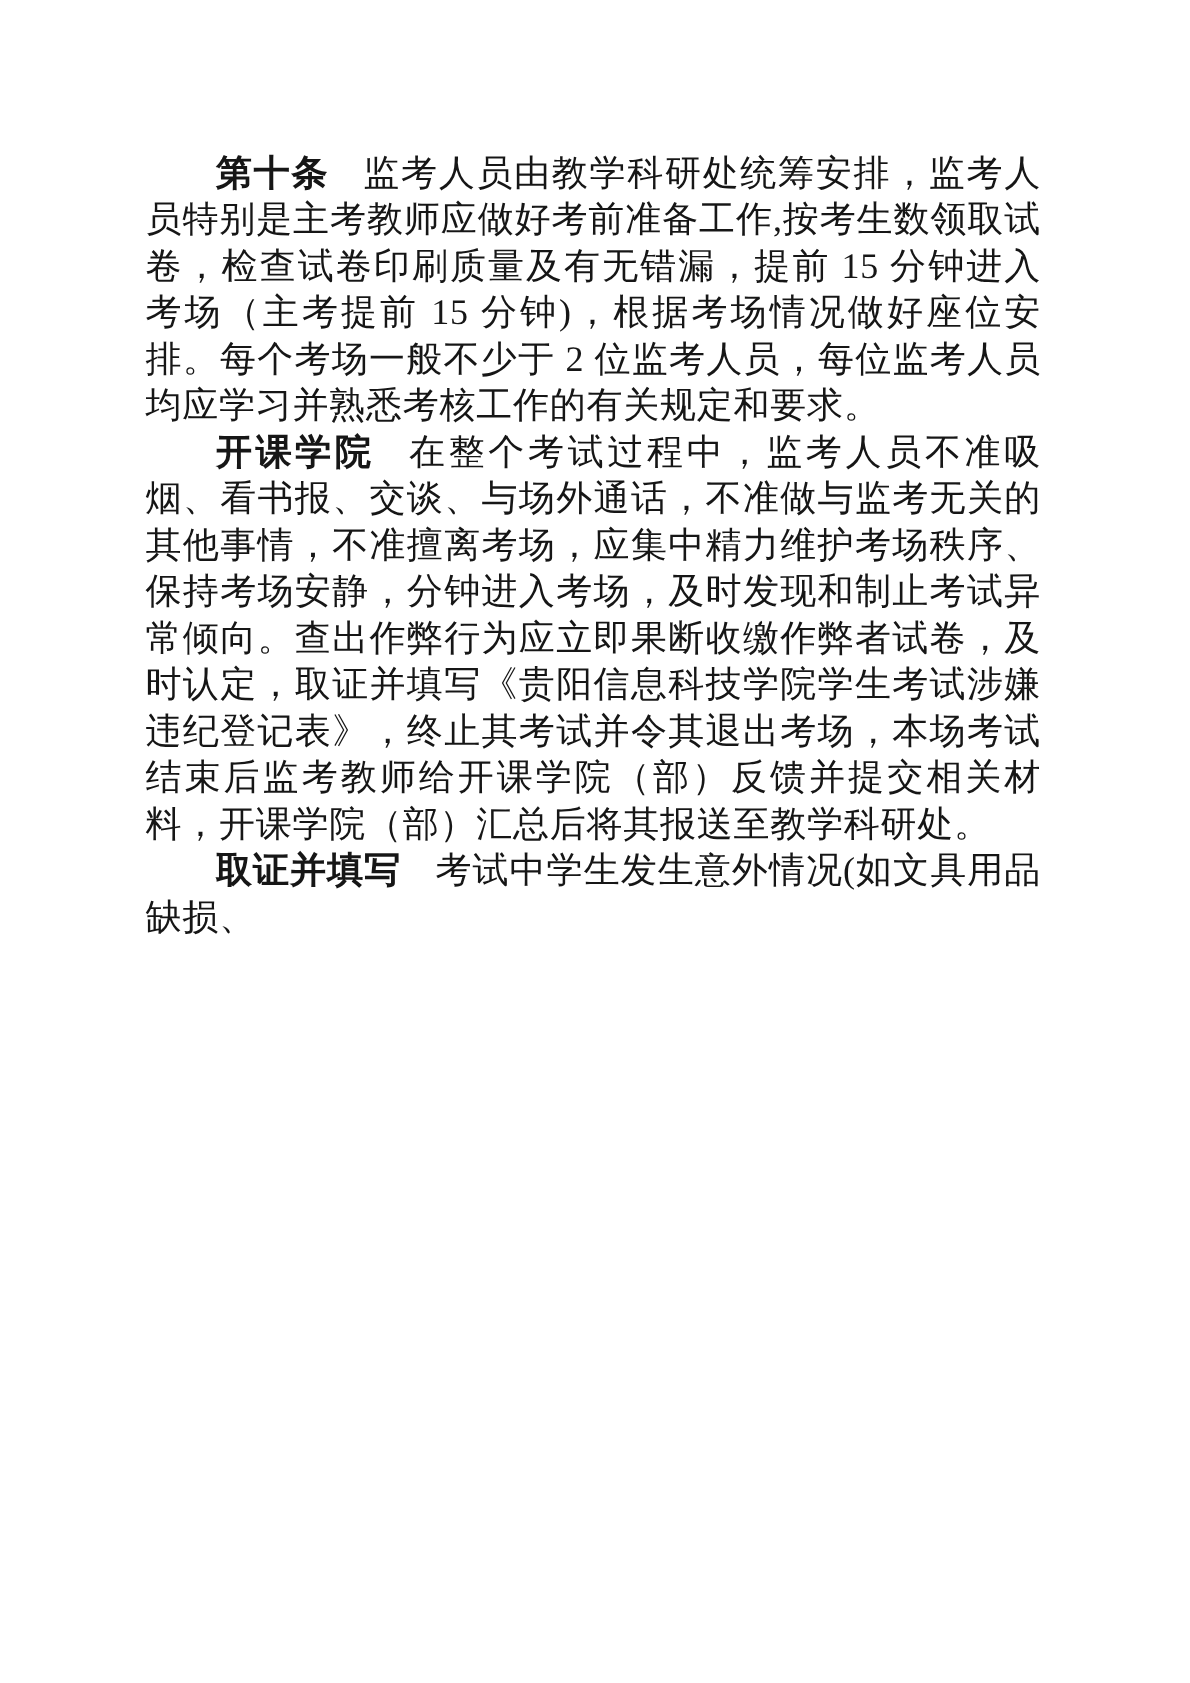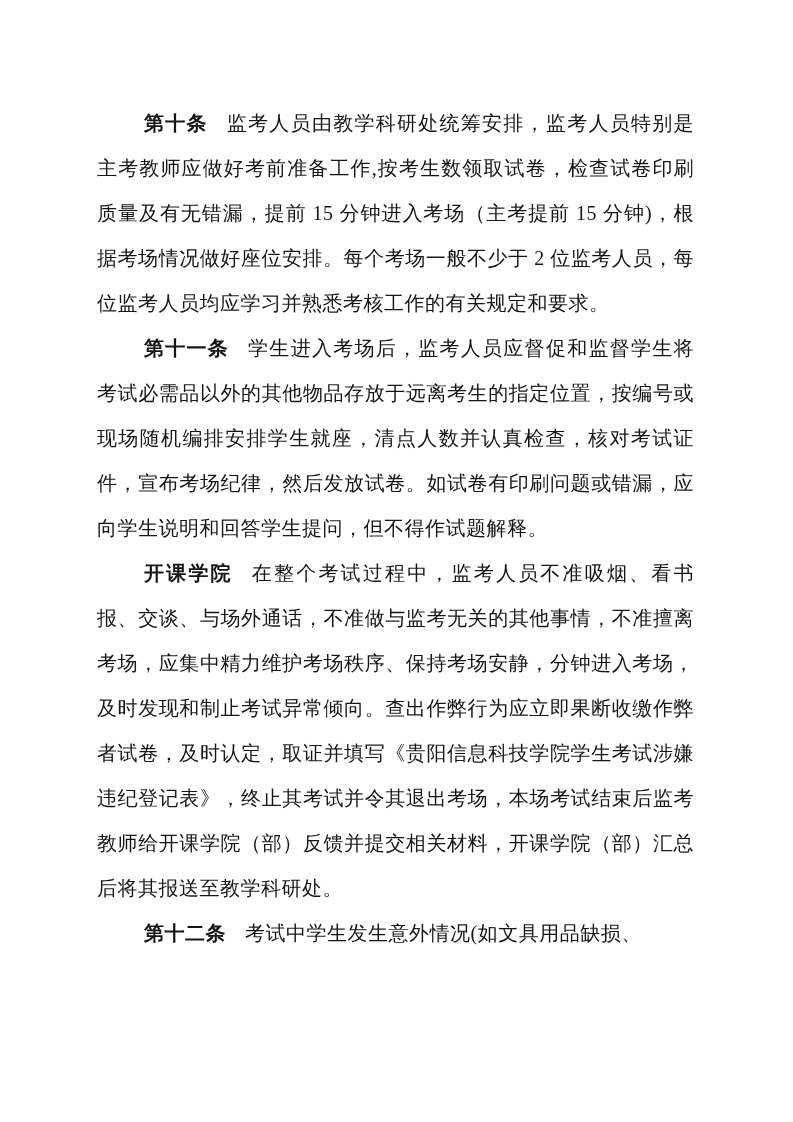--- a/index.html
+++ b/index.html
@@ -17,39 +17,38 @@
   }
   .doc-content {
     position: absolute;
     left: 97px;
     top: 101px;
     width: 597px;
   }
   p.para {
     margin: 0;
     padding: 0;
-    font-size: 20px;
-    line-height: 45px;
+    font-size: 24px;
+    line-height: 31px;
     color: #161616;
     text-align: justify;
     text-indent: 47px;
     letter-spacing: 0.5px;
     word-break: break-all;
   }
   .article-heading {
     font-weight: bold;
     margin-right: 0.95em;
   }
 </style>
 </head>
 <body>
 
 <div class="page">
   <div class="doc-content" id="doc-content">
   <p class="para"><span class="article-heading">第十条</span><span class="article-body">监考人员由教学科研处统筹安排，监考人员特别是主考教师应做好考前准备工作,按考生数领取试卷，检查试卷印刷质量及有无错漏，提前 15 分钟进入考场（主考提前 15 分钟)，根据考场情况做好座位安排。每个考场一般不少于 2 位监考人员，每位监考人员均应学习并熟悉考核工作的有关规定和要求。</span></p>
 
-  <p class="para"><span class="article-heading">第十一条</span><span class="article-body">学生进入考场后，监考人员应督促和监督学生将考试必需品以外的其他物品存放于远离考生的指定位置，按编号或现场随机编排安排学生就座，清点人数并认真检查，核对考试证件，宣布考场纪律，然后发放试卷。如试卷有印刷问题或错漏，应向学生说明和回答学生提问，但不得作试题解释。</span></p>
 
   <p class="para"><span class="article-heading">开课学院</span><span class="article-body">在整个考试过程中，监考人员不准吸烟、看书报、交谈、与场外通话，不准做与监考无关的其他事情，不准擅离考场，应集中精力维护考场秩序、保持考场安静，分钟进入考场，及时发现和制止考试异常倾向。查出作弊行为应立即果断收缴作弊者试卷，及时认定，取证并填写《贵阳信息科技学院学生考试涉嫌违纪登记表》，终止其考试并令其退出考场，本场考试结束后监考教师给开课学院（部）反馈并提交相关材料，开课学院（部）汇总后将其报送至教学科研处。</span></p>
 
-  <p class="para"><span class="article-heading">第十二条</span><span class="article-body">考试中学生发生意外情况(如文具用品缺损、</span></p>
+  <p class="para"><span class="article-heading">取证并填写</span><span class="article-body">考试中学生发生意外情况(如文具用品缺损、</span></p>
 </div>
 </div>
 
 </body></html>

